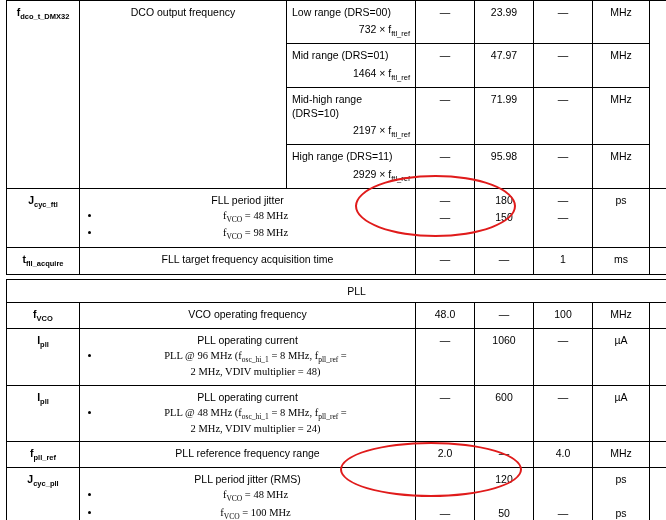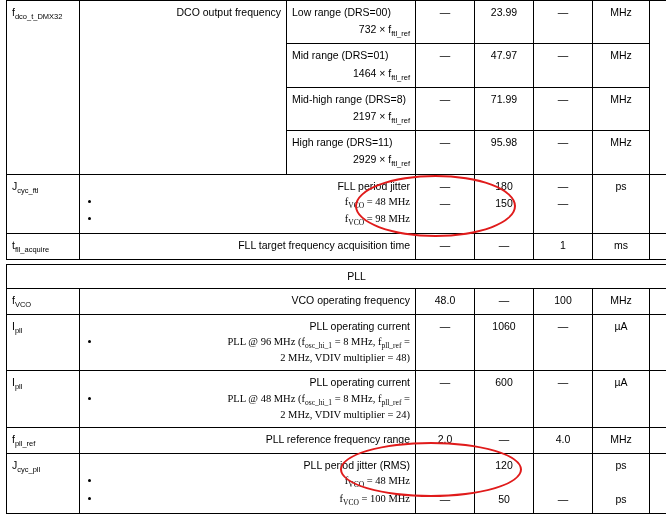--- a/index.html
+++ b/index.html
@@ -30,26 +30,27 @@
   }
   table.spec td {
     border: 1px solid #000000;
     vertical-align: top;
     padding: 4px 5px 4px 5px;
     font-size: 10.5px;
     line-height: 1.35;
   }
   td.symbol {
     width: 62px;
-    text-align: left;
+    text-align: center;
     white-space: nowrap;
+    font-weight: bold;
   }
   td.desc {
     width: 196px;
-    text-align: right;
+    text-align: center;
   }
   td.cond {
     width: 118px;
     text-align: left;
   }
   td.num {
     width: 48px;
     text-align: center;
   }
   td.unit {
@@ -160,21 +161,21 @@
         <span class="cond-sub"><span>1464 × f</span><span class="sub">ftl_ref</span></span>
       </td>
       <td class="num">—</td>
       <td class="num">47.97</td>
       <td class="num">—</td>
       <td class="unit">MHz</td>
     </tr>
 
     <tr>
       <td class="cond">
-        <span class="cond-main">Mid-high range (DRS=8)</span>
+        <span class="cond-main">Mid-high range (DRS=10)</span>
         <span class="cond-sub"><span>2197 × f</span><span class="sub">ftl_ref</span></span>
       </td>
       <td class="num">—</td>
       <td class="num">71.99</td>
       <td class="num">—</td>
       <td class="unit">MHz</td>
     </tr>
 
     <tr>
       <td class="cond">

